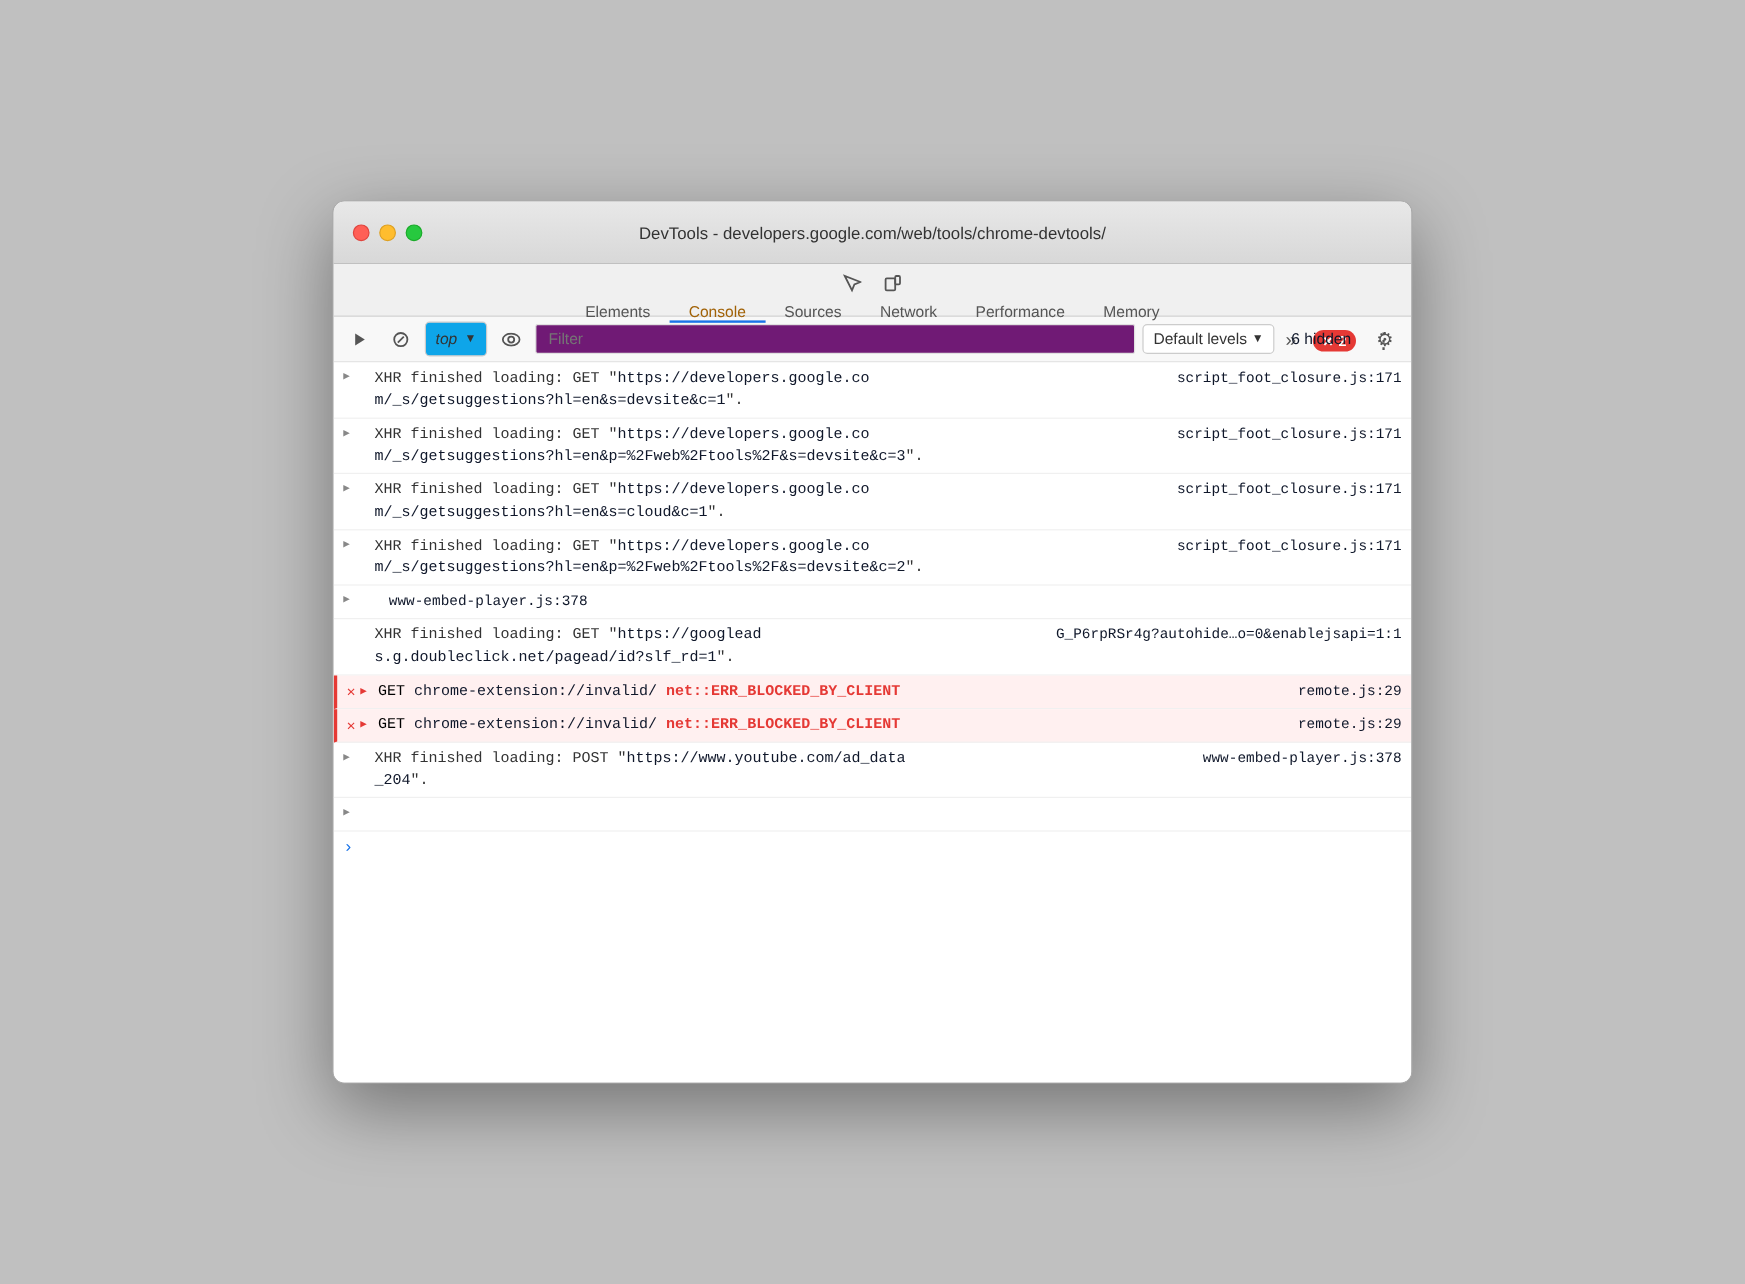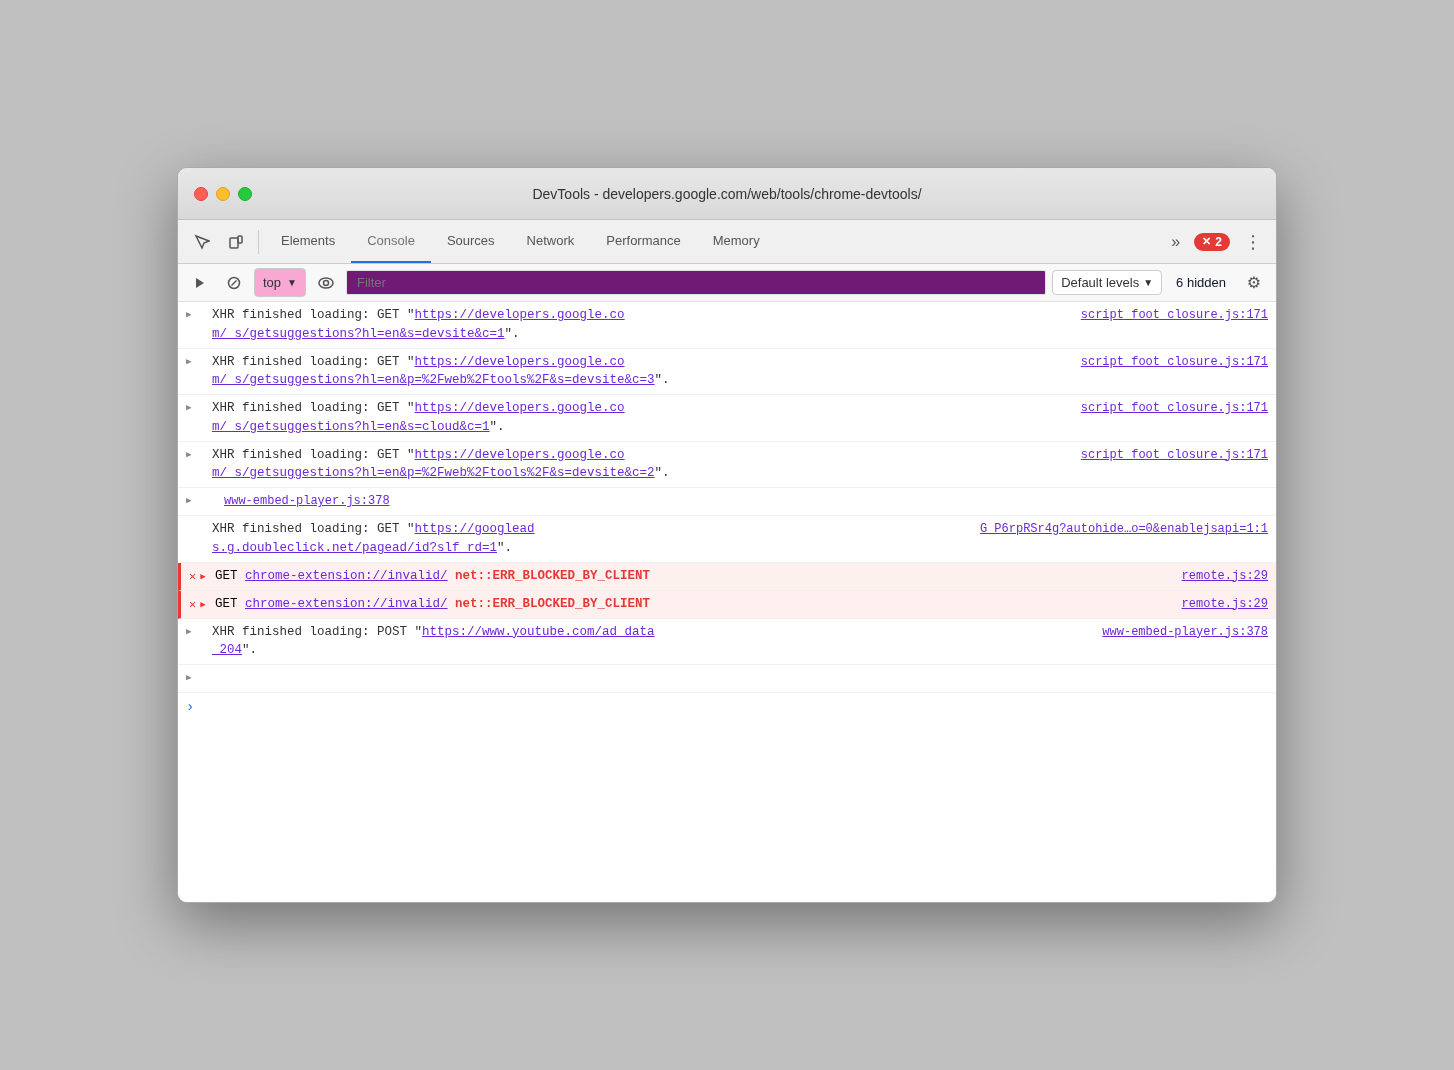--- a/index.html
+++ b/index.html
@@ -5,21 +5,21 @@
     * { margin: 0; padding: 0; box-sizing: border-box; }
     body {
       background: #c0c0c0;
       display: flex;
       justify-content: center;
       align-items: center;
       min-height: 1070px;
       font-family: -apple-system, BlinkMacSystemFont, 'Helvetica Neue', Arial, sans-serif;
     }
     .window {
-      width: 1100px;
+      width: 900px;
       background: #f5f5f5;
       border-radius: 10px;
       box-shadow: 0 20px 60px rgba(0,0,0,0.4);
       overflow: hidden;
       border: 1px solid #aaa;
     }
     .title-bar {
       background: linear-gradient(to bottom, #e8e8e8, #d8d8d8);
       height: 52px;
       display: flex;
@@ -50,20 +50,21 @@
       color: #333;
       white-space: nowrap;
     }
     .toolbar {
       background: #f0f0f0;
       border-bottom: 1px solid #ccc;
       display: flex;
       align-items: center;
       height: 44px;
       padding: 0 8px;
+      flex-direction: column;
     }
     .toolbar-icons {
       display: flex;
       align-items: center;
       gap: 2px;
     }
     .toolbar-icon-btn {
       width: 32px;
       height: 32px;
       display: flex;
@@ -93,21 +94,21 @@
       display: flex;
       align-items: center;
       font-size: 13px;
       color: #555;
       cursor: pointer;
       border-bottom: 2px solid transparent;
       white-space: nowrap;
       height: 100%;
     }
     .tab.active {
-      color: #737373;
+      color: #a16207;
       border-bottom: 2px solid #1a73e8;
     }
     .toolbar-right {
       display: flex;
       align-items: center;
       gap: 8px;
       margin-left: auto;
     }
     .more-btn {
       font-size: 16px;
@@ -153,25 +154,26 @@
       font-size: 14px;
       border: none;
       background: transparent;
     }
     .context-select {
       display: flex;
       align-items: center;
       border: 1px solid #ccc;
       border-radius: 4px;
       padding: 6px 8px;
-      background: #f9a8d4;
+      background: #0ea5e9;
       cursor: pointer;
       font-size: 13px;
       color: #333;
       gap: 6px;
+      font-style: italic;
     }
     .eye-btn {
       width: 28px;
       height: 28px;
       display: flex;
       align-items: center;
       justify-content: center;
       cursor: pointer;
       color: #555;
     }
@@ -254,21 +256,21 @@
       color: #1a73e8;
       text-decoration: none;
       white-space: nowrap;
       font-size: 12px;
     }
     .log-line {
       display: flex;
       justify-content: space-between;
       align-items: flex-start;
     }
-    a.link { color: #6d28d9; text-decoration: underline; cursor: pointer; }
+    a.link { color: #0f172a; cursor: pointer; }
     .err-text { color: #e53935; font-weight: bold; }
     .get-text { color: #000000; }
     .console-prompt {
       padding: 6px 8px;
       display: flex;
       align-items: center;
       gap: 8px;
     }
     .prompt-chevron {
       color: #1a73e8;

